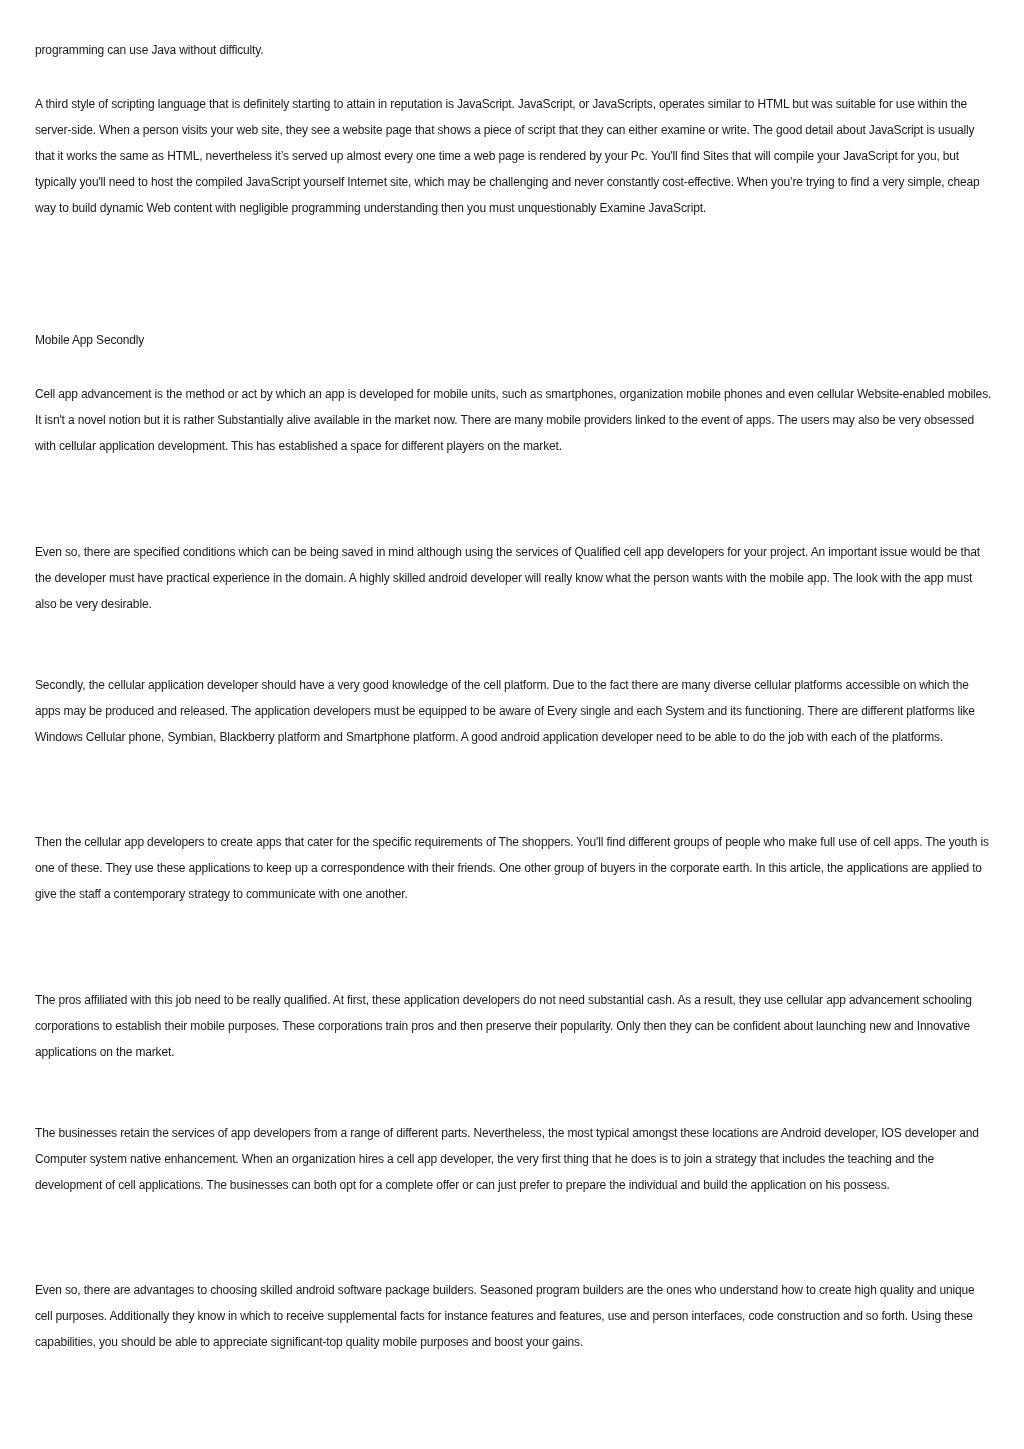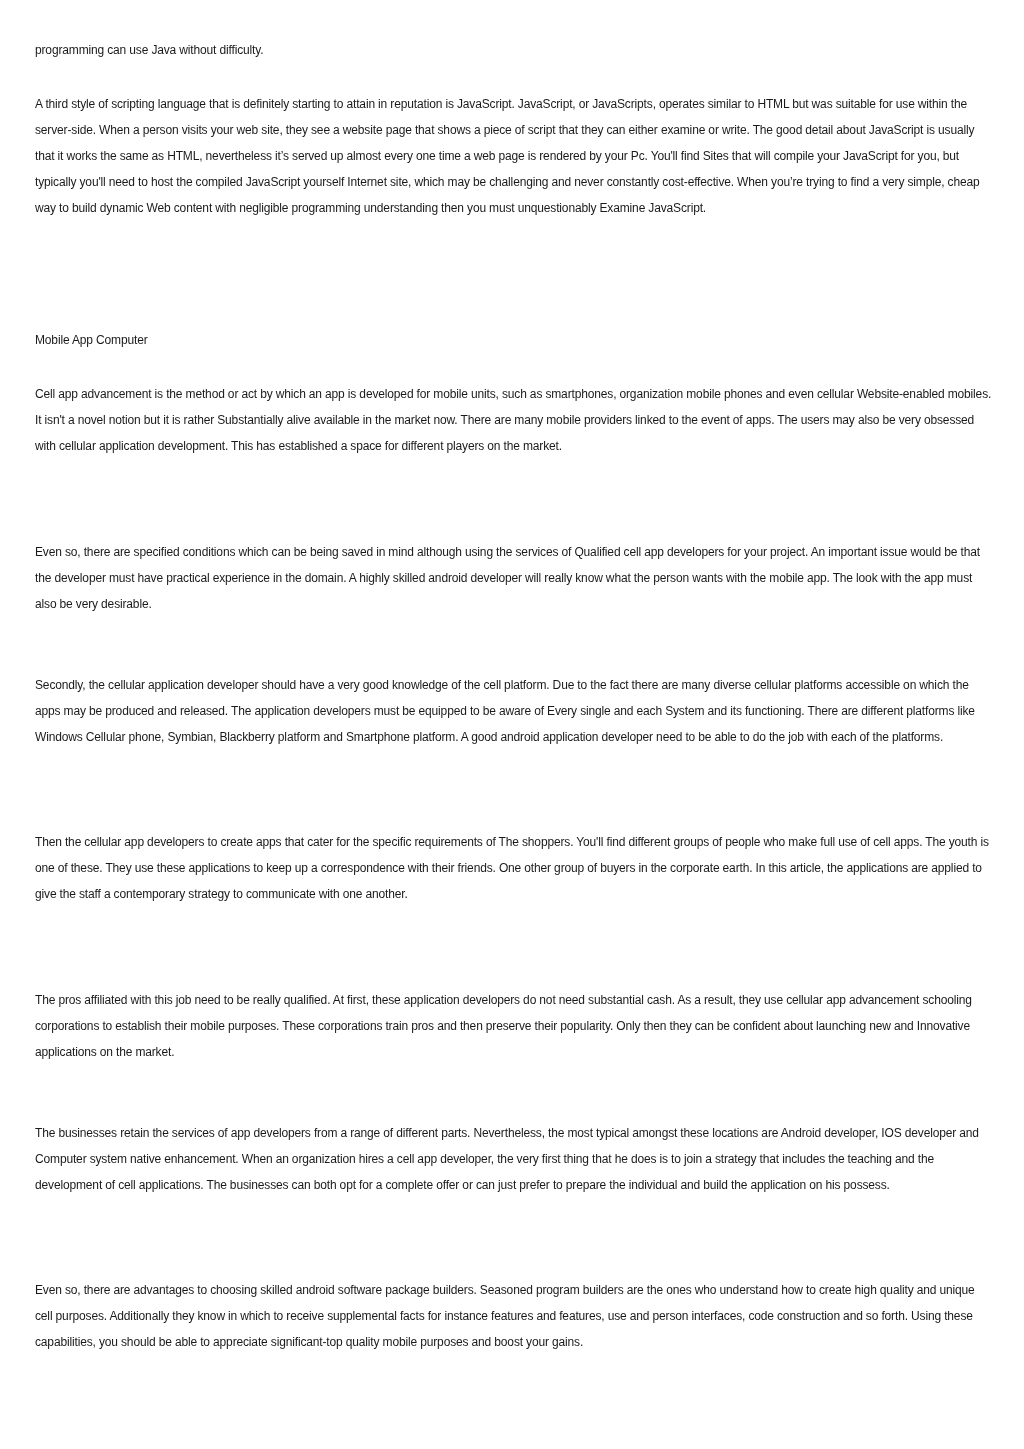--- a/index.html
+++ b/index.html
@@ -27,21 +27,21 @@
       margin: 0;
       white-space: normal;
     }
   </style>
 </head>
 <body>
 
 <div class="page">
   <p class="para" style="top:37px;">programming can use Java without difficulty.</p>
   <p class="para" style="top:91px;">A third style of scripting language that is definitely starting to attain in reputation is JavaScript. JavaScript, or JavaScripts, operates similar to HTML but was suitable for use within the server-side. When a person visits your web site, they see a website page that shows a piece of script that they can either examine or write. The good detail about JavaScript is usually that it works the same as HTML, nevertheless it’s served up almost every one time a web page is rendered by your Pc. You'll find Sites that will compile your JavaScript for you, but typically you'll need to host the compiled JavaScript yourself Internet site, which may be challenging and never constantly cost-effective. When you’re trying to find a very simple, cheap way to build dynamic Web content with negligible programming understanding then you must unquestionably Examine JavaScript.</p>
-  <p class="para" style="top:327px;">Mobile App Computer</p>
+  <p class="para" style="top:327px;">Mobile App Secondly</p>
   <p class="para" style="top:381px;">Cell app advancement is the method or act by which an app is developed for mobile units, such as smartphones, organization mobile phones and even cellular Website-enabled mobiles. It isn't a novel notion but it is rather Substantially alive available in the market now. There are many mobile providers linked to the event of apps. The users may also be very obsessed with cellular application development. This has established a space for different players on the market.</p>
   <p class="para" style="top:539px;">Even so, there are specified conditions which can be being saved in mind although using the services of Qualified cell app developers for your project. An important issue would be that the developer must have practical experience in the domain. A highly skilled android developer will really know what the person wants with the mobile app. The look with the app must also be very desirable.</p>
   <p class="para" style="top:672px;">Secondly, the cellular application developer should have a very good knowledge of the cell platform. Due to the fact there are many diverse cellular platforms accessible on which the apps may be produced and released. The application developers must be equipped to be aware of Every single and each System and its functioning. There are different platforms like Windows Cellular phone, Symbian, Blackberry platform and Smartphone platform. A good android application developer need to be able to do the job with each of the platforms.</p>
   <p class="para" style="top:829px;">Then the cellular app developers to create apps that cater for the specific requirements of The shoppers. You'll find different groups of people who make full use of cell apps. The youth is one of these. They use these applications to keep up a correspondence with their friends. One other group of buyers in the corporate earth. In this article, the applications are applied to give the staff a contemporary strategy to communicate with one another.</p>
   <p class="para" style="top:987px;">The pros affiliated with this job need to be really qualified. At first, these application developers do not need substantial cash. As a result, they use cellular app advancement schooling corporations to establish their mobile purposes. These corporations train pros and then preserve their popularity. Only then they can be confident about launching new and Innovative applications on the market.</p>
   <p class="para" style="top:1120px;">The businesses retain the services of app developers from a range of different parts. Nevertheless, the most typical amongst these locations are Android developer, IOS developer and Computer system native enhancement. When an organization hires a cell app developer, the very first thing that he does is to join a strategy that includes the teaching and the development of cell applications. The businesses can both opt for a complete offer or can just prefer to prepare the individual and build the application on his possess.</p>
   <p class="para" style="top:1277px;">Even so, there are advantages to choosing skilled android software package builders. Seasoned program builders are the ones who understand how to create high quality and unique cell purposes. Additionally they know in which to receive supplemental facts for instance features and features, use and person interfaces, code construction and so forth. Using these capabilities, you should be able to appreciate significant-top quality mobile purposes and boost your gains.</p>
 </div>
 
 </body></html>

